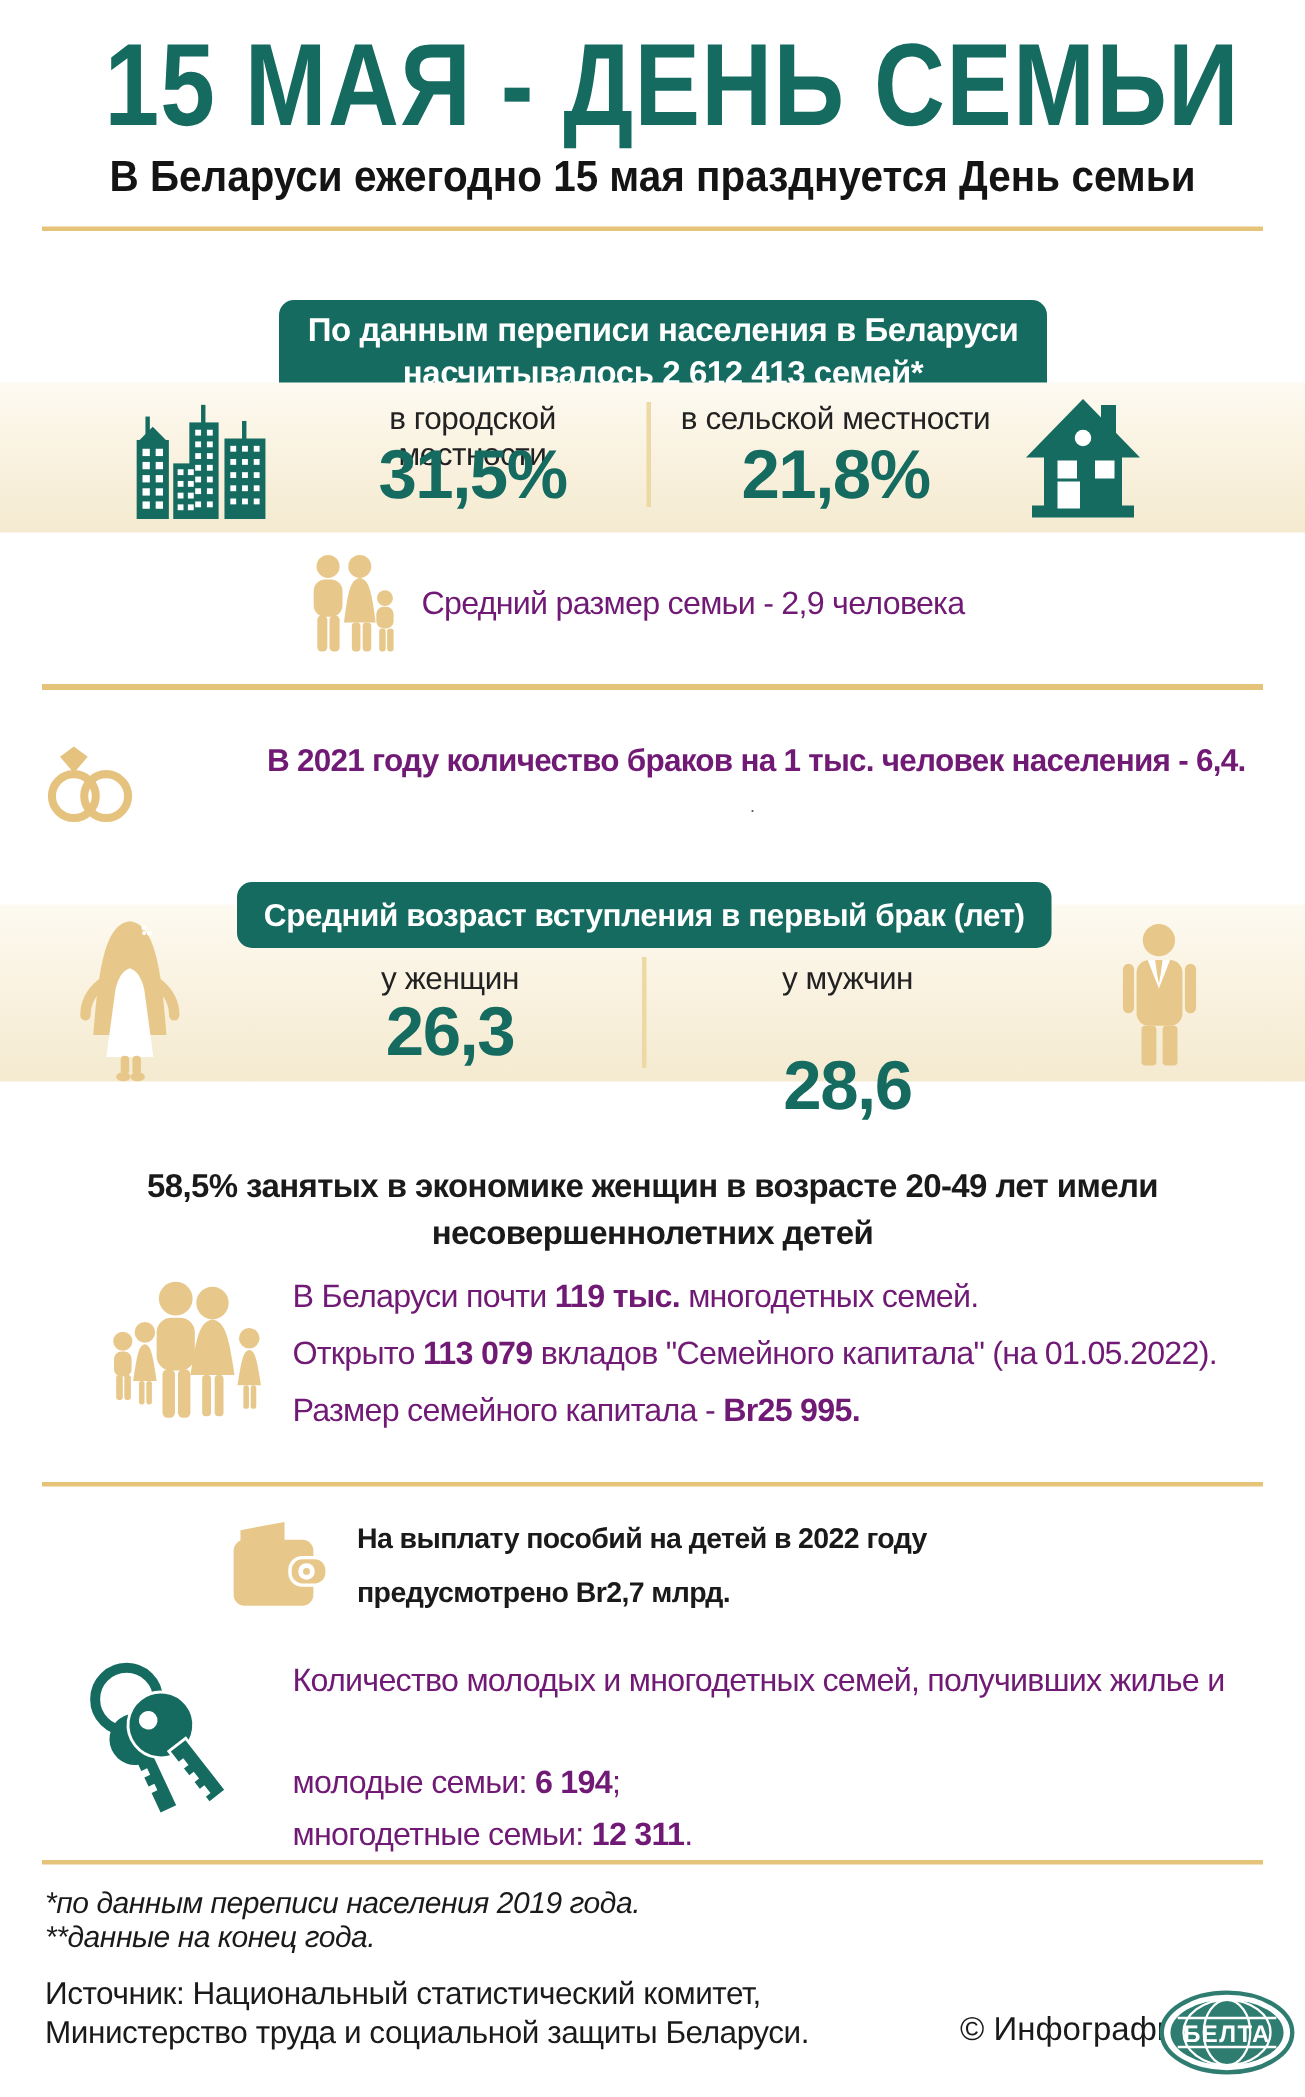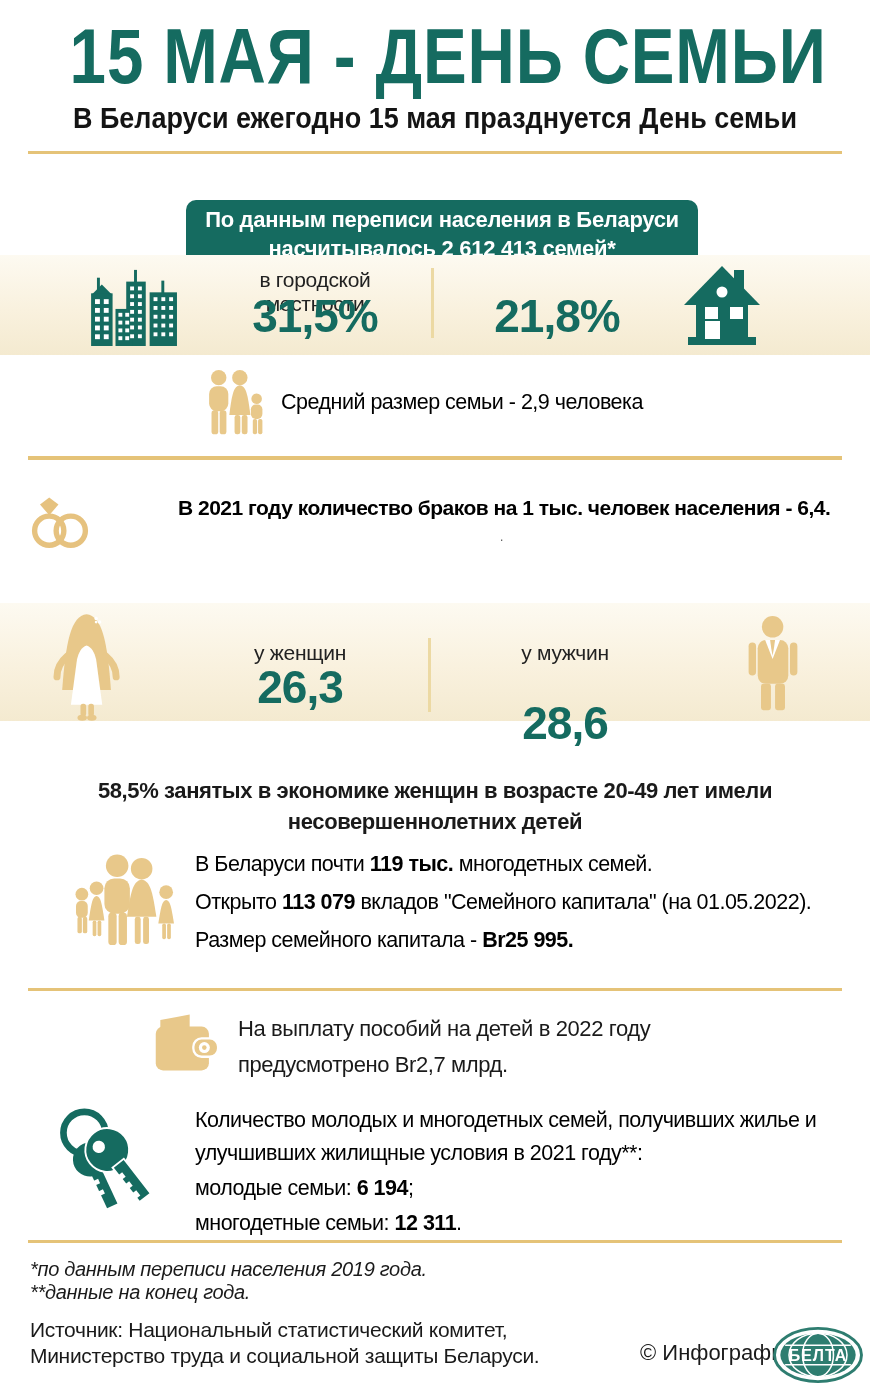--- a/index.html
+++ b/index.html
@@ -11,24 +11,24 @@
   .subtitle{width:870px;text-align:center;font-size:29px;font-weight:bold;color:#141414;
             transform:scaleX(0.93);transform-origin:50% 50%;white-space:nowrap;}
   .divider{background:#e5c378;height:3px;}
   .vdiv{background:#ecd9a3;width:3px;}
   .banner{background:#156b60;color:#fff;font-weight:bold;text-align:center;
           display:flex;flex-direction:column;justify-content:center;border-radius:10px;}
   .banner .bl{font-size:22px;line-height:29px;letter-spacing:-0.3px;}
   .band{background:linear-gradient(180deg,#fdfaf1 0%,#f9f1de 55%,#f4ead0 100%);width:870px;}
   .stat-label{font-size:21px;text-align:center;color:#222;letter-spacing:-0.3px;}
   .stat-value{font-size:46px;font-weight:bold;color:#156b60;text-align:center;letter-spacing:-1px;}
-  .body-line{font-size:21.5px;letter-spacing:-0.5px;white-space:nowrap;color:#000000;}
+  .body-line{font-size:21.5px;letter-spacing:-0.5px;white-space:nowrap;color:#701a75;}
   .bold-line{font-weight:bold;}
   .center-line{width:870px;text-align:center;font-size:22px;font-weight:bold;letter-spacing:-0.4px;white-space:nowrap;}
-  .benefit-line{font-size:22px;font-weight:normal;letter-spacing:-0.4px;white-space:nowrap;}
+  .benefit-line{font-size:19px;font-weight:bold;letter-spacing:-0.4px;white-space:nowrap;}
   .footnote{font-size:20px;font-style:italic;letter-spacing:-0.3px;white-space:nowrap;}
   .source-line{font-size:21px;letter-spacing:-0.3px;white-space:nowrap;}
   .credit{font-size:22px;white-space:nowrap;}
   .dot{font-size:12px;color:#555;}
   svg{display:block;}
 </style>
 </head>
 <body>
 
 <div class="page">
@@ -102,20 +102,21 @@
           <rect x="82" y="59" width="4" height="4"></rect>
         <rect x="66" y="68" width="4" height="4"></rect>
           <rect x="74" y="68" width="4" height="4"></rect>
           <rect x="82" y="68" width="4" height="4"></rect>
       </g>
     </svg>
   </div>
   <div class="abs stat-label" style="top:268px;left:210px;width:210px;">в городской местности</div>
   <div class="abs stat-value" style="top:289px;left:210px;width:210px;">31,5%</div>
   <div class="abs vdiv" style="top:268px;left:431px;height:70px;"></div>
+  <div class="abs stat-label" style="top:268px;left:452px;width:210px;">в сельской местности</div>
   <div class="abs stat-value" style="top:289px;left:452px;width:210px;">21,8%</div>
   <div class="abs" style="top:263px;left:682px;">
     <svg width="80" height="85" viewBox="0 0 80 85">
       <g fill="#156b60">
         <rect x="52" y="7" width="10" height="22"></rect>
         <polygon points="40,3 2,42 78,42"></polygon>
         <rect x="14" y="40" width="52" height="36"></rect>
         <rect x="6" y="74" width="68" height="8"></rect>
       </g>
       <circle cx="40" cy="29" r="5.5" fill="#fff"></circle>
@@ -183,20 +184,23 @@
         <circle cx="37" cy="15" r="13"></circle>
         <rect x="19" y="31" width="37" height="53" rx="10"></rect>
         <rect x="8" y="34" width="9" height="40" rx="4.5"></rect>
         <rect x="58" y="34" width="9" height="40" rx="4.5"></rect>
         <rect x="23" y="84" width="12" height="32" rx="3"></rect>
         <rect x="40" y="84" width="12" height="32" rx="3"></rect>
       </g>
       <polygon points="28,31 46,31 37,54" fill="#fff"></polygon>
       <polygon points="34,31 40,31 38.5,42 37,50 35.5,42" fill="#e8c88a"></polygon>
     </svg>
+  </div>
+  <div class="abs banner" style="top:588px;left:158px;width:543px;height:44px;">
+    <div class="bl" style="font-size:21px;">Средний возраст вступления в первый брак (лет)</div>
   </div>
   <div class="abs stat-label" style="top:641px;left:200px;width:200px;text-align:center;">у женщин</div>
   <div class="abs stat-value" style="top:660px;left:200px;width:200px;">26,3</div>
   <div class="abs vdiv" style="top:638px;left:428px;height:74px;"></div>
   <div class="abs stat-label" style="top:641px;left:465px;width:200px;">у мужчин</div>
   <div class="abs stat-value" style="top:696px;left:465px;width:200px;">28,6</div>
 
   <div class="abs center-line" style="top:778px;left:0;">58,5% занятых в экономике женщин в возрасте 20-49 лет имели</div>
   <div class="abs center-line" style="top:809px;left:0;">несовершеннолетних детей</div>
 
@@ -259,21 +263,20 @@
         <circle cx="58" cy="48" r="23" fill="#156b60" stroke="#fff" stroke-width="2"></circle>
         <rect x="51" y="66" width="15" height="46" fill="#156b60" stroke="#fff" stroke-width="2"></rect>
         <circle cx="53" cy="40" r="6.5" fill="#fff"></circle>
         <rect x="49" y="76" width="7" height="6" fill="#fff"></rect>
         <rect x="49" y="88" width="7" height="6" fill="#fff"></rect>
         <rect x="49" y="100" width="7" height="7" fill="#fff"></rect>
       </g>
     </svg>
   </div>
   <div class="abs body-line" style="top:1108px;left:195px;">Количество молодых и многодетных семей, получивших жилье и</div>
-  <div class="abs body-line" style="top:1141px;left:195px;">улучшивших жилищные условия в 2021 году**:</div>
   <div class="abs body-line" style="top:1176px;left:195px;"><span>молодые семьи: </span><b>6 194</b><span>;</span></div>
   <div class="abs body-line" style="top:1211px;left:195px;"><span>многодетные семьи: </span><b>12 311</b><span>.</span></div>
 
   <div class="abs divider" style="top:1240px;left:28px;width:814px;"></div>
 
   <div class="abs footnote" style="top:1258px;left:30px;">*по данным переписи населения 2019 года.</div>
   <div class="abs footnote" style="top:1281px;left:30px;">**данные на конец года.</div>
 
   <div class="abs source-line" style="top:1318px;left:30px;">Источник: Национальный статистический комитет,</div>
   <div class="abs source-line" style="top:1344px;left:30px;">Министерство труда и социальной защиты Беларуси.</div>

